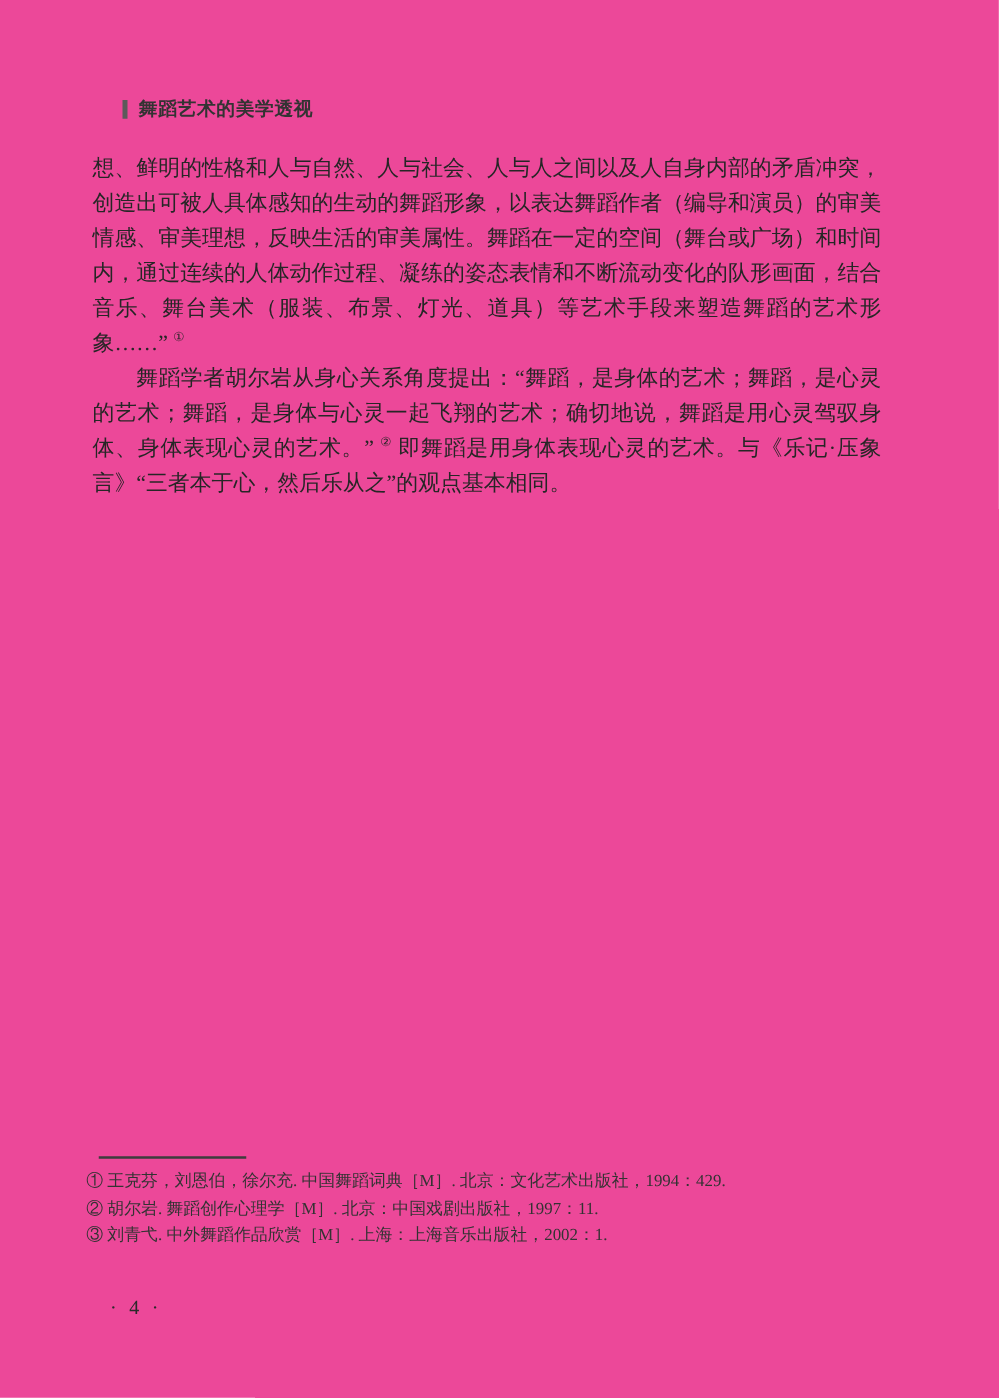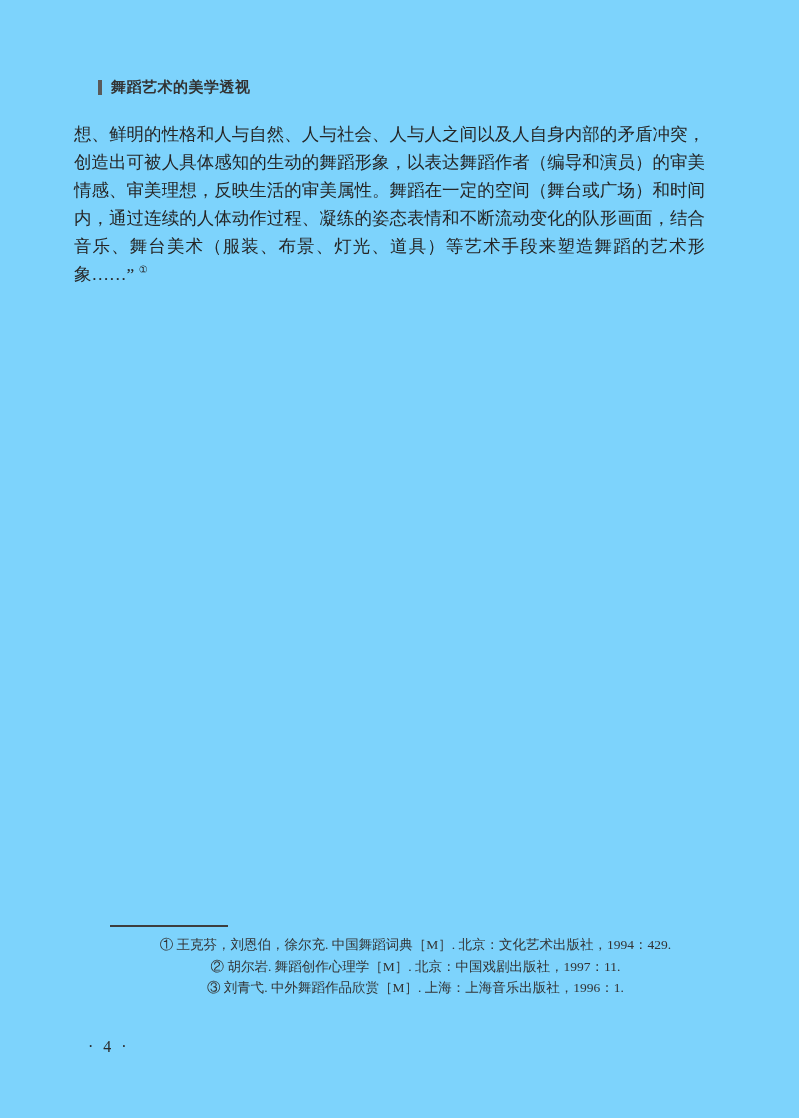--- a/index.html
+++ b/index.html
@@ -7,21 +7,21 @@
     width: 799px;
     height: 1118px;
     background: #ffffff;
     position: relative;
     overflow: hidden;
     font-family: "Liberation Serif", "DejaVu Serif", serif;
   }
   .page {
     position: absolute;
     inset: 0;
-    background: #7dd3fc;
+    background: #ec4899;
   }
   
   .running-header {
     position: absolute;
     left: 98px;
     top: 78px;
     display: flex;
     align-items: center;
   }
   .header-bar {
@@ -56,25 +56,24 @@
   }
   .content p.indent { text-indent: 2em; }
   .content sup {
     font-size: 10px;
     vertical-align: super;
     line-height: 0;
   }
   
   .footnotes {
     position: absolute;
-    left: 100px;
+    left: 69px;
     top: 925px;
     width: 631px;
     color: #333333;
-    text-align: center;
   }
   .footnote-divider {
     width: 118px;
     border: none;
     border-top: 2px solid #3d3d3d;
     margin: 0 0 7px 10px;
   }
   .footnote-item {
     font-size: 13.5px;
     line-height: 21.5px;
@@ -95,26 +94,27 @@
 
 <div class="page">
 
   <div class="running-header">
     <span class="header-bar"></span>
     <span class="header-title">舞蹈艺术的美学透视</span>
   </div>
 
   <div class="content">
       <p>想、鲜明的性格和人与自然、人与社会、人与人之间以及人自身内部的矛盾冲突，创造出可被人具体感知的生动的舞蹈形象，以表达舞蹈作者（编导和演员）的审美情感、审美理想，反映生活的审美属性。舞蹈在一定的空间（舞台或广场）和时间内，通过连续的人体动作过程、凝练的姿态表情和不断流动变化的队形画面，结合音乐、舞台美术（服装、布景、灯光、道具）等艺术手段来塑造舞蹈的艺术形象……” <sup>①</sup></p>
+      <p class="indent">舞蹈学者胡尔岩从身心关系角度提出：“舞蹈，是身体的艺术；舞蹈，是心灵的艺术；舞蹈，是身体与心灵一起飞翔的艺术；确切地说，舞蹈是用心灵驾驭身体、身体表现心灵的艺术。” <sup>②</sup> 即舞蹈是用身体表现心灵的艺术。与《乐记·压象言》“三者本于心，然后乐从之”的观点基本相同。</p>
     </div>
 
   <div class="footnotes">
     <hr class="footnote-divider">
     <div id="footnote-list">
         <div class="footnote-item">①  王克芬，刘恩伯，徐尔充. 中国舞蹈词典［M］. 北京：文化艺术出版社，1994：429.</div>
         <div class="footnote-item">②  胡尔岩. 舞蹈创作心理学［M］. 北京：中国戏剧出版社，1997：11.</div>
-        <div class="footnote-item">③  刘青弋. 中外舞蹈作品欣赏［M］. 上海：上海音乐出版社，1996：1.</div>
+        <div class="footnote-item">③  刘青弋. 中外舞蹈作品欣赏［M］. 上海：上海音乐出版社，2002：1.</div>
       </div>
   </div>
 
   <div class="page-number">· 4 ·</div>
 
 </div>
 
 </body></html>

